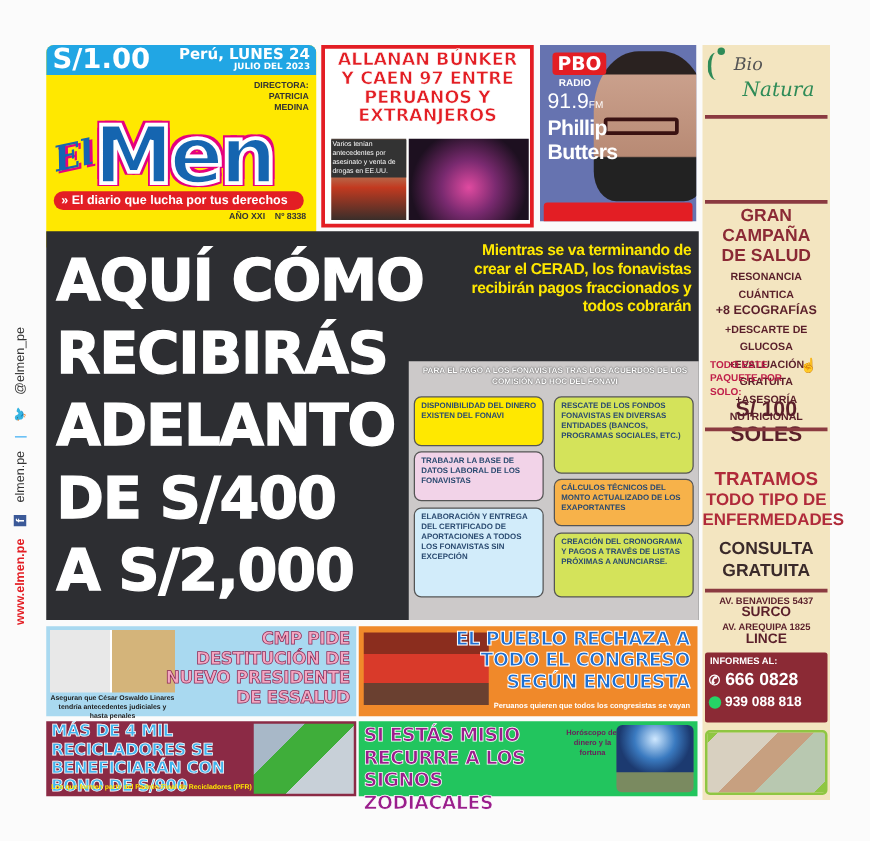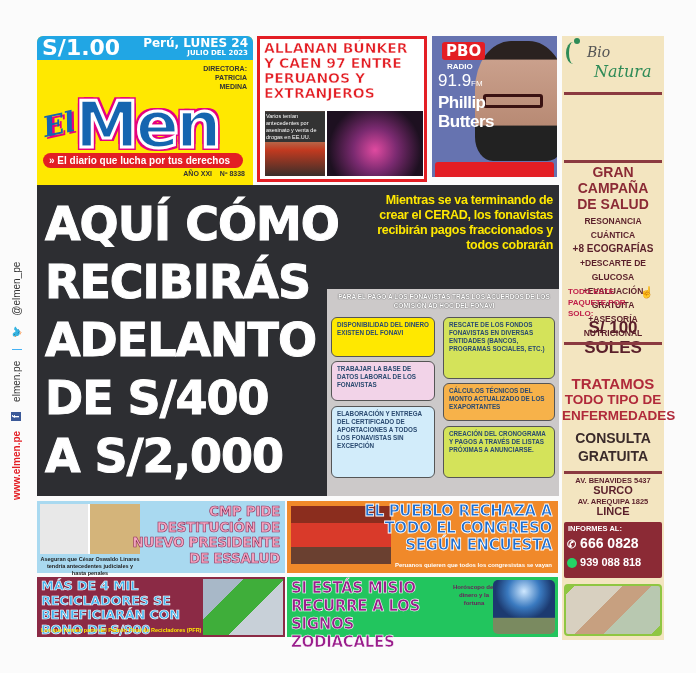--- a/index.html
+++ b/index.html
@@ -13,21 +13,21 @@
 #price{left:5px;top:0px;color:#fff;font-size:22px;line-height:24px}
 #date{right:5px;top:1px;color:#fff;font-size:12px;line-height:12px;text-align:right}
 #date2{right:5px;top:13px;color:#fff;font-size:7px;text-align:right}
 #directora{right:6px;top:28px;font-size:7px;line-height:9px;color:#333;text-align:right;font-weight:bold;width:60px}
 #logo-el{left:6px;top:72px;color:#1565b0;font-size:28px;font-style:italic;font-family:"DejaVu Serif",serif;font-weight:bold;text-shadow:2px 2px 0 #e6007e;transform:rotate(-12deg)}
 #logo-men{left:38px;top:52px;color:#1565b0;font-size:64px;font-family:"DejaVu Sans",sans-serif;font-weight:bold;letter-spacing:-3px;-webkit-text-stroke:3px #fff;text-shadow:0 0 0 #e6007e,3px 3px 0 #e6007e,-3px -3px 0 #e6007e,3px -3px 0 #e6007e,-3px 3px 0 #e6007e}
 #slogan{left:6px;top:117px;width:200px;height:15px;background:#e31e24;border-radius:8px;color:#fff;font-size:10px;line-height:15px;padding-left:6px}
 #anio{right:8px;top:134px;font-size:7px;color:#333;font-weight:bold}
 
 #story1{left:257px;top:36px;width:170px;height:146px;border:3px solid #e31e24;background:#fff}
-#story1-title{left:4px;top:2px;width:156px;text-align:left;color:#e31e24;font-size:14px;line-height:15px;-webkit-text-stroke:0.5px #fff;text-shadow:1px 1px 0 #fff}
+#story1-title{left:4px;top:2px;width:156px;text-align:center;color:#e31e24;font-size:14px;line-height:15px;-webkit-text-stroke:0.5px #fff;text-shadow:1px 1px 0 #fff}
 #story1-img1{left:5px;top:72px;width:60px;height:65px;background:linear-gradient(180deg,#4a3f3a 0%,#b08060 40%,#c23a20 60%,#3a2e2a 100%)}
 #story1-caption{left:5px;top:73px;width:60px;font-size:5.5px;color:#fff;background:#333;line-height:7px;padding:1px}
 #story1-img2{left:67px;top:72px;width:96px;height:65px;background:radial-gradient(circle at 50% 60%,#e04aa0 0%,#7a2a70 35%,#1d1020 75%)}
 
 #radio{left:432px;top:36px;width:125px;height:141px;background:#6673b0;overflow:hidden}
 #radio-face{right:-8px;top:5px;width:90px;height:120px;border-radius:40% 40% 20% 20%;background:linear-gradient(180deg,#2a2220 0%,#2a2220 15%,#caa08c 16%,#b88a74 70%,#222 71%)}
 #radio-glasses{right:14px;top:58px;width:60px;height:14px;border:3px solid #3a1212;border-radius:3px}
 #pbo{left:10px;top:6px;background:#e31e24;color:#fff;font-size:15px;padding:0 4px;border-radius:3px;font-weight:bold}
 #radio-label{left:15px;top:26px;color:#fff;font-size:8px;font-weight:bold}
 #freq{left:6px;top:35px;color:#fff;font-size:17px}

